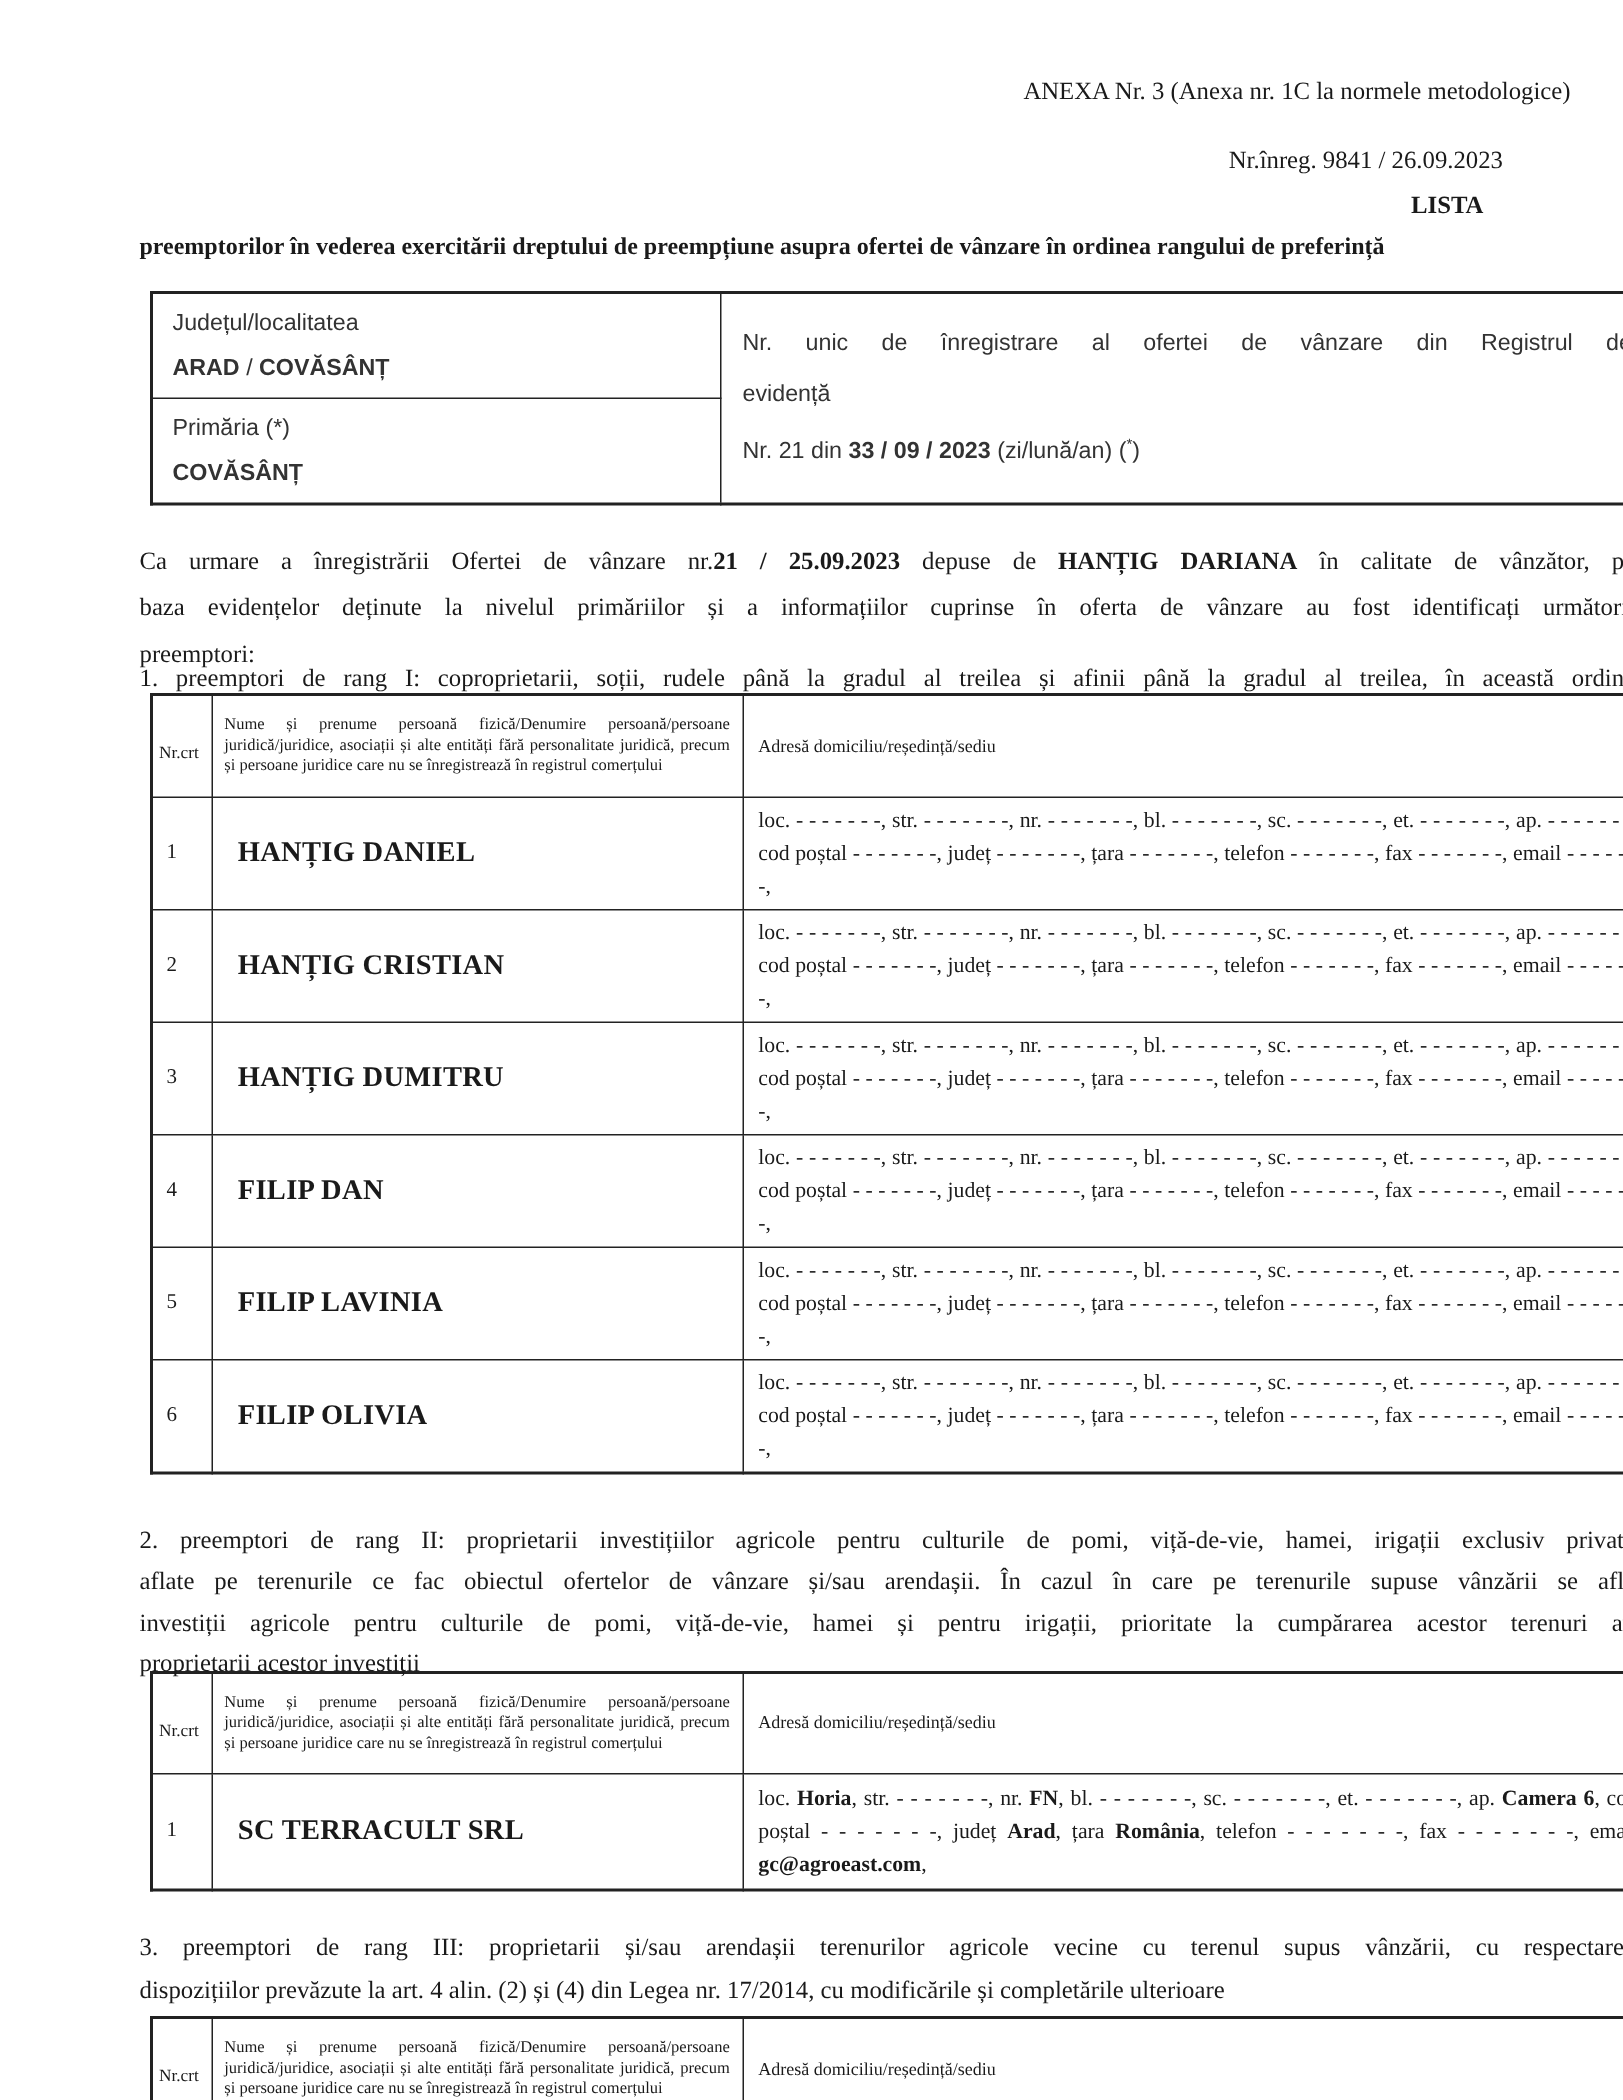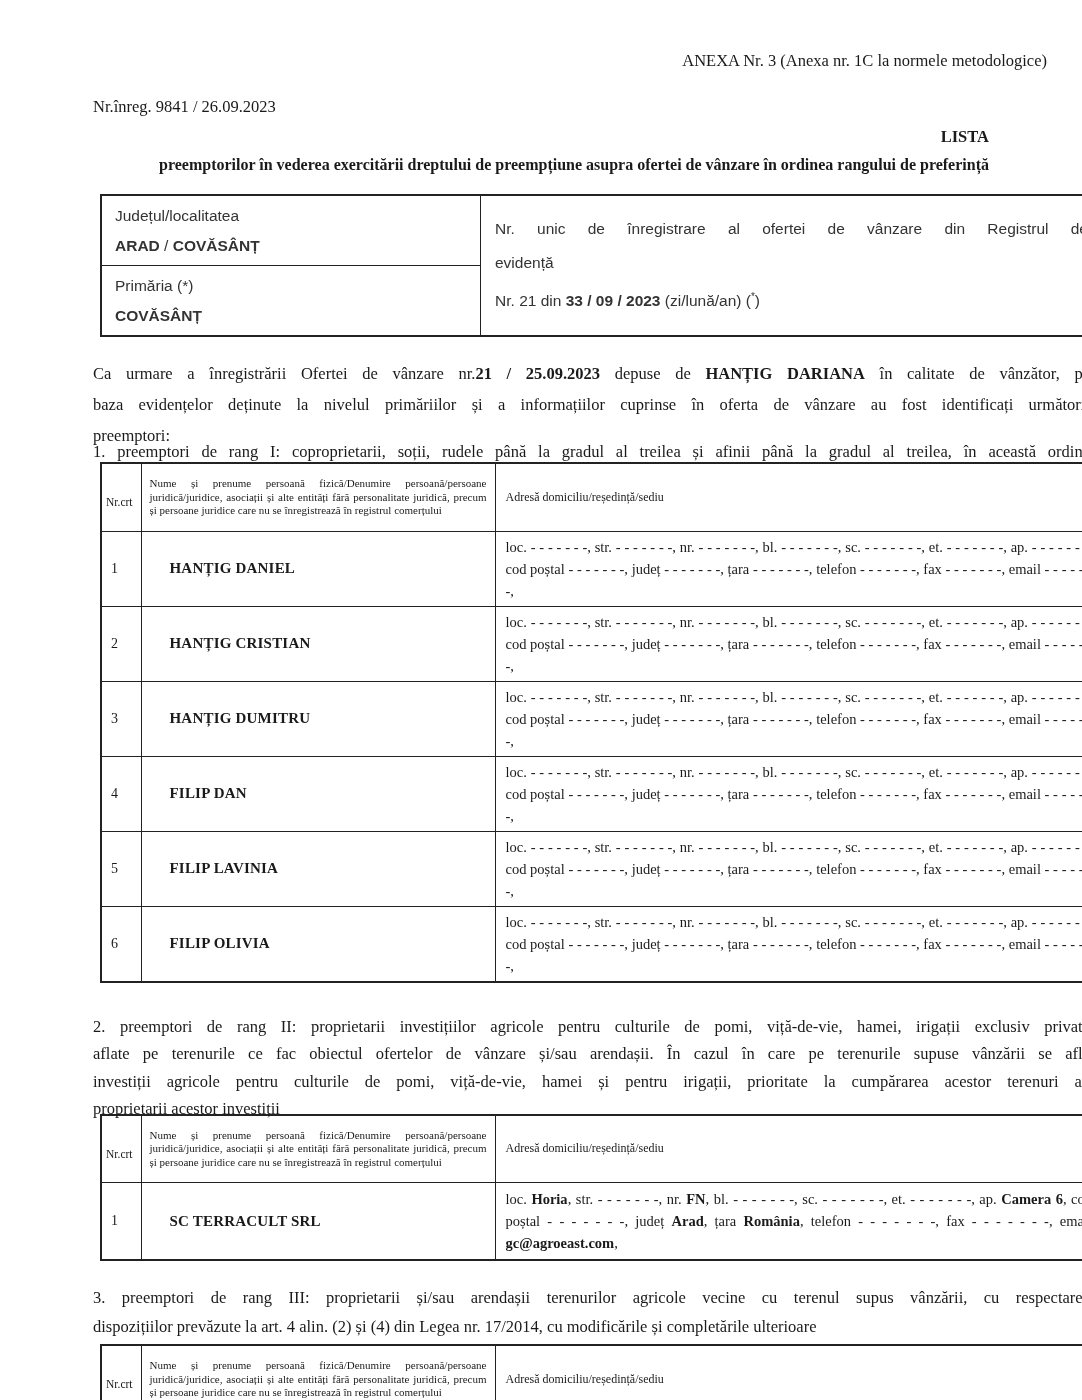--- a/index.html
+++ b/index.html
@@ -3,23 +3,23 @@
 <meta charset="utf-8">
 <style>
   html,body{margin:0;padding:0;}
   body{
     width:1082px;height:1400px;overflow:hidden;position:relative;
     background:#ffffff;color:#1a1a1a;
     font-family:"Liberation Serif","DejaVu Serif",serif;
   }
   
   .anexa{margin:50px 0 16px 93px;width:954px;text-align:right;font-size:16.5px;line-height:22px;}
-  .regno{margin:24px 0 0 93px;width:909px;text-align:left;font-size:16.5px;line-height:22px;}
+  .regno{margin:24px 0 0 93px;width:909px;text-align:right;font-size:16.5px;line-height:22px;}
   .title{margin:7px 0 0 93px;width:896px;text-align:right;font-weight:700;font-size:16.5px;line-height:24px;}
-  .subtitle{margin:2px 0 16px 93px;width:896px;text-align:right;font-weight:700;font-size:16px;line-height:27px;}
+  .subtitle{margin:2px 0 16px 93px;width:896px;text-align:left;font-weight:700;font-size:16px;line-height:27px;}
   
   table.info{
     margin:16px 0 0 100px;width:1004px;table-layout:fixed;
     border-collapse:collapse;border:2px solid #222;
     font-family:"Liberation Sans","DejaVu Sans",sans-serif;color:#333;
   }
   table.info td{border:1px solid #222;vertical-align:middle;}
   table.info td.l{width:355px;height:69px;padding:0 10px 0 13px;font-size:15.5px;line-height:30px;margin-left:28px;}
   table.info td.r{padding:2px 14px;font-size:15.5px;line-height:34px;}
   .b{font-weight:700;}
@@ -41,21 +41,21 @@
   table.rank.t2{margin:-9px 0 0 100px;}
   table.rank.t3{margin:3px 0 0 100px;}
   table.rank td{border:1px solid #222;vertical-align:middle;}
   table.rank tr.hdr td{height:40px;}
   td.hnr{font-size:11.5px;padding:12px 2px 2px 4px;}
   td.hname{font-size:11px;line-height:13.5px;padding:13px 8px;text-align:justify;}
   td.haddr{font-size:12px;padding:2px 2px 2px 10px;}
   table.rank.t1 tr.row td{height:65px;}
   table.rank.t2 tr.row td,table.rank.t3 tr.row td{height:68px;}
   td.cnr{font-size:14px;padding-left:9px;}
-  td.cname{font-size:15px;font-weight:700;letter-spacing:.2px;padding-left:28px;}
+  td.cname{font-size:19px;font-weight:700;letter-spacing:.2px;padding-left:17px;}
   td.caddr{font-size:14.5px;line-height:22px;padding:4px 10px;text-align:justify;}
   sup{font-size:10px;}
 </style>
 </head>
 <body>
 
 <div class="anexa">ANEXA Nr. 3 (Anexa nr. 1C la normele metodologice)</div>
 <div class="regno">Nr.înreg. 9841 / 26.09.2023</div>
 <div class="title">LISTA</div>
 <div class="subtitle">preemptorilor în vederea exercitării dreptului de preempțiune asupra ofertei de vânzare în ordinea rangului de preferință</div>

